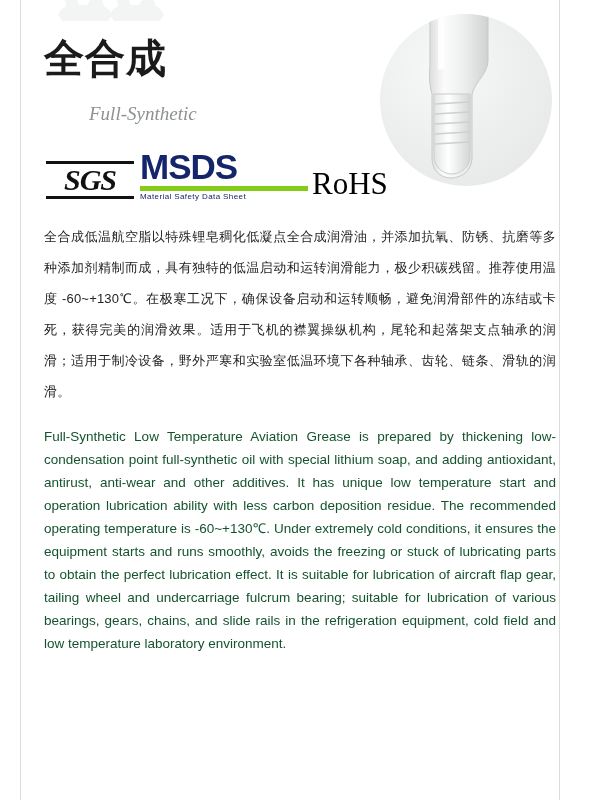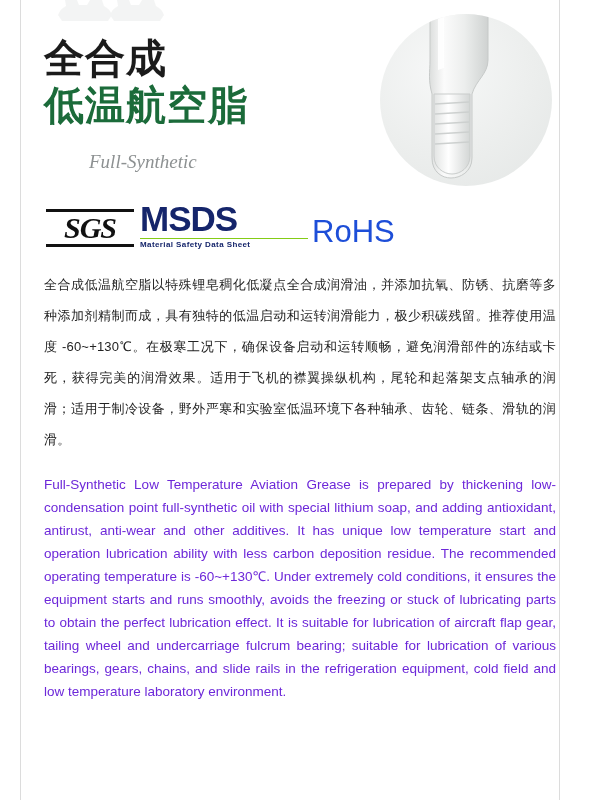--- a/index.html
+++ b/index.html
@@ -139,47 +139,47 @@
     color: #15256b;
   }
   .msds-badge .msds-main {
     font-family: "Liberation Sans", sans-serif;
     font-weight: bold;
     font-size: 35px;
     line-height: 34px;
     letter-spacing: -1px;
   }
   .msds-badge .msds-sub {
-    border-top: 1px solid #84cc16;
+    border-top: 5px solid #84cc16;
     margin-top: 2px;
     padding-top: 1px;
     font-size: 8px;
     letter-spacing: 0.4px;
-    font-weight: bold;
+    font-weight: normal;
   }
   .rohs-badge {
-    font-family: Liberation Sans, sans-serif;
+    font-family: Liberation Serif, serif;
     font-size: 31px;
-    color: #1d4ed8;
+    color: #000000;
     line-height: 34px;
   }
 
   .desc-cn {
     margin-top: 20px;
     font-size: 13px;
     line-height: 31px;
     color: #232323;
     text-align: justify;
     letter-spacing: 0.2px;
   }
   .desc-en {
     margin-top: 18px;
     font-size: 13.5px;
     line-height: 23px;
-    color: #6d28d9;
+    color: #14532d;
     text-align: justify;
     font-family: "Liberation Sans", sans-serif;
   }
 </style>
 </head>
 <body>
 
 <div class="page">
 
   <div class="edge-rule left"></div>
@@ -218,21 +218,20 @@
         <path d="M17 126 L51 124"></path>
         <path d="M17 136 L51 134"></path>
       </g>
       <path d="M20 -20 L26 -20 L26 60 L20 62 Z" fill="#ffffff" opacity="0.85"></path>
     </svg>
   </div>
 
   <div class="content">
 
     <h1 class="title-cn-1">全合成</h1>
-    <h1 class="title-cn-2">低温航空脂</h1>
 
     <div class="title-en">
       <div>Full-Synthetic</div>
     </div>
 
     <div class="cert-row">
 
       <div class="sgs-badge">
         <div class="sgs-line top"></div>
         <div class="sgs-text">SGS</div>

